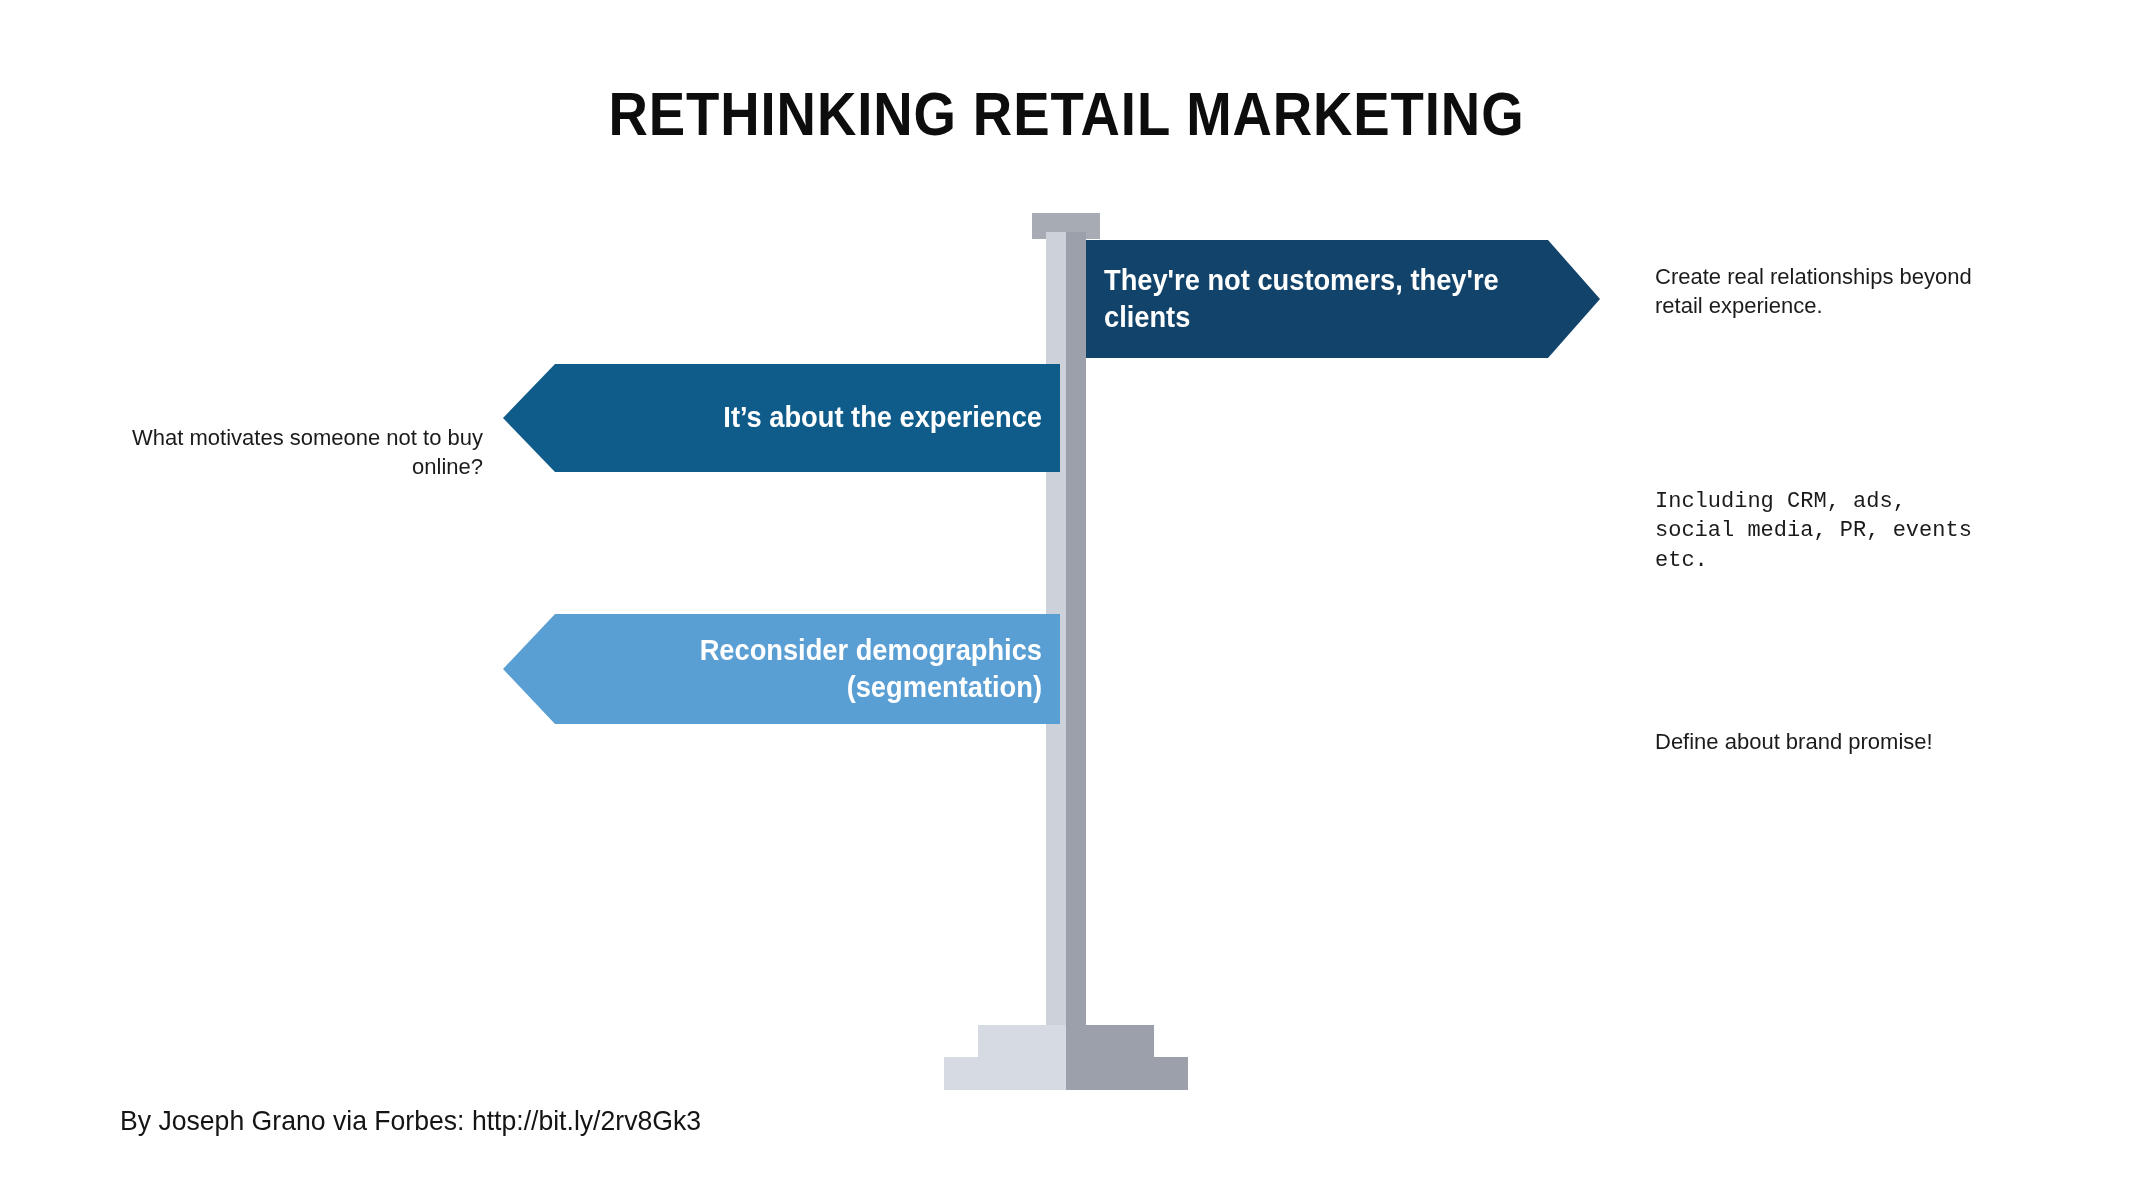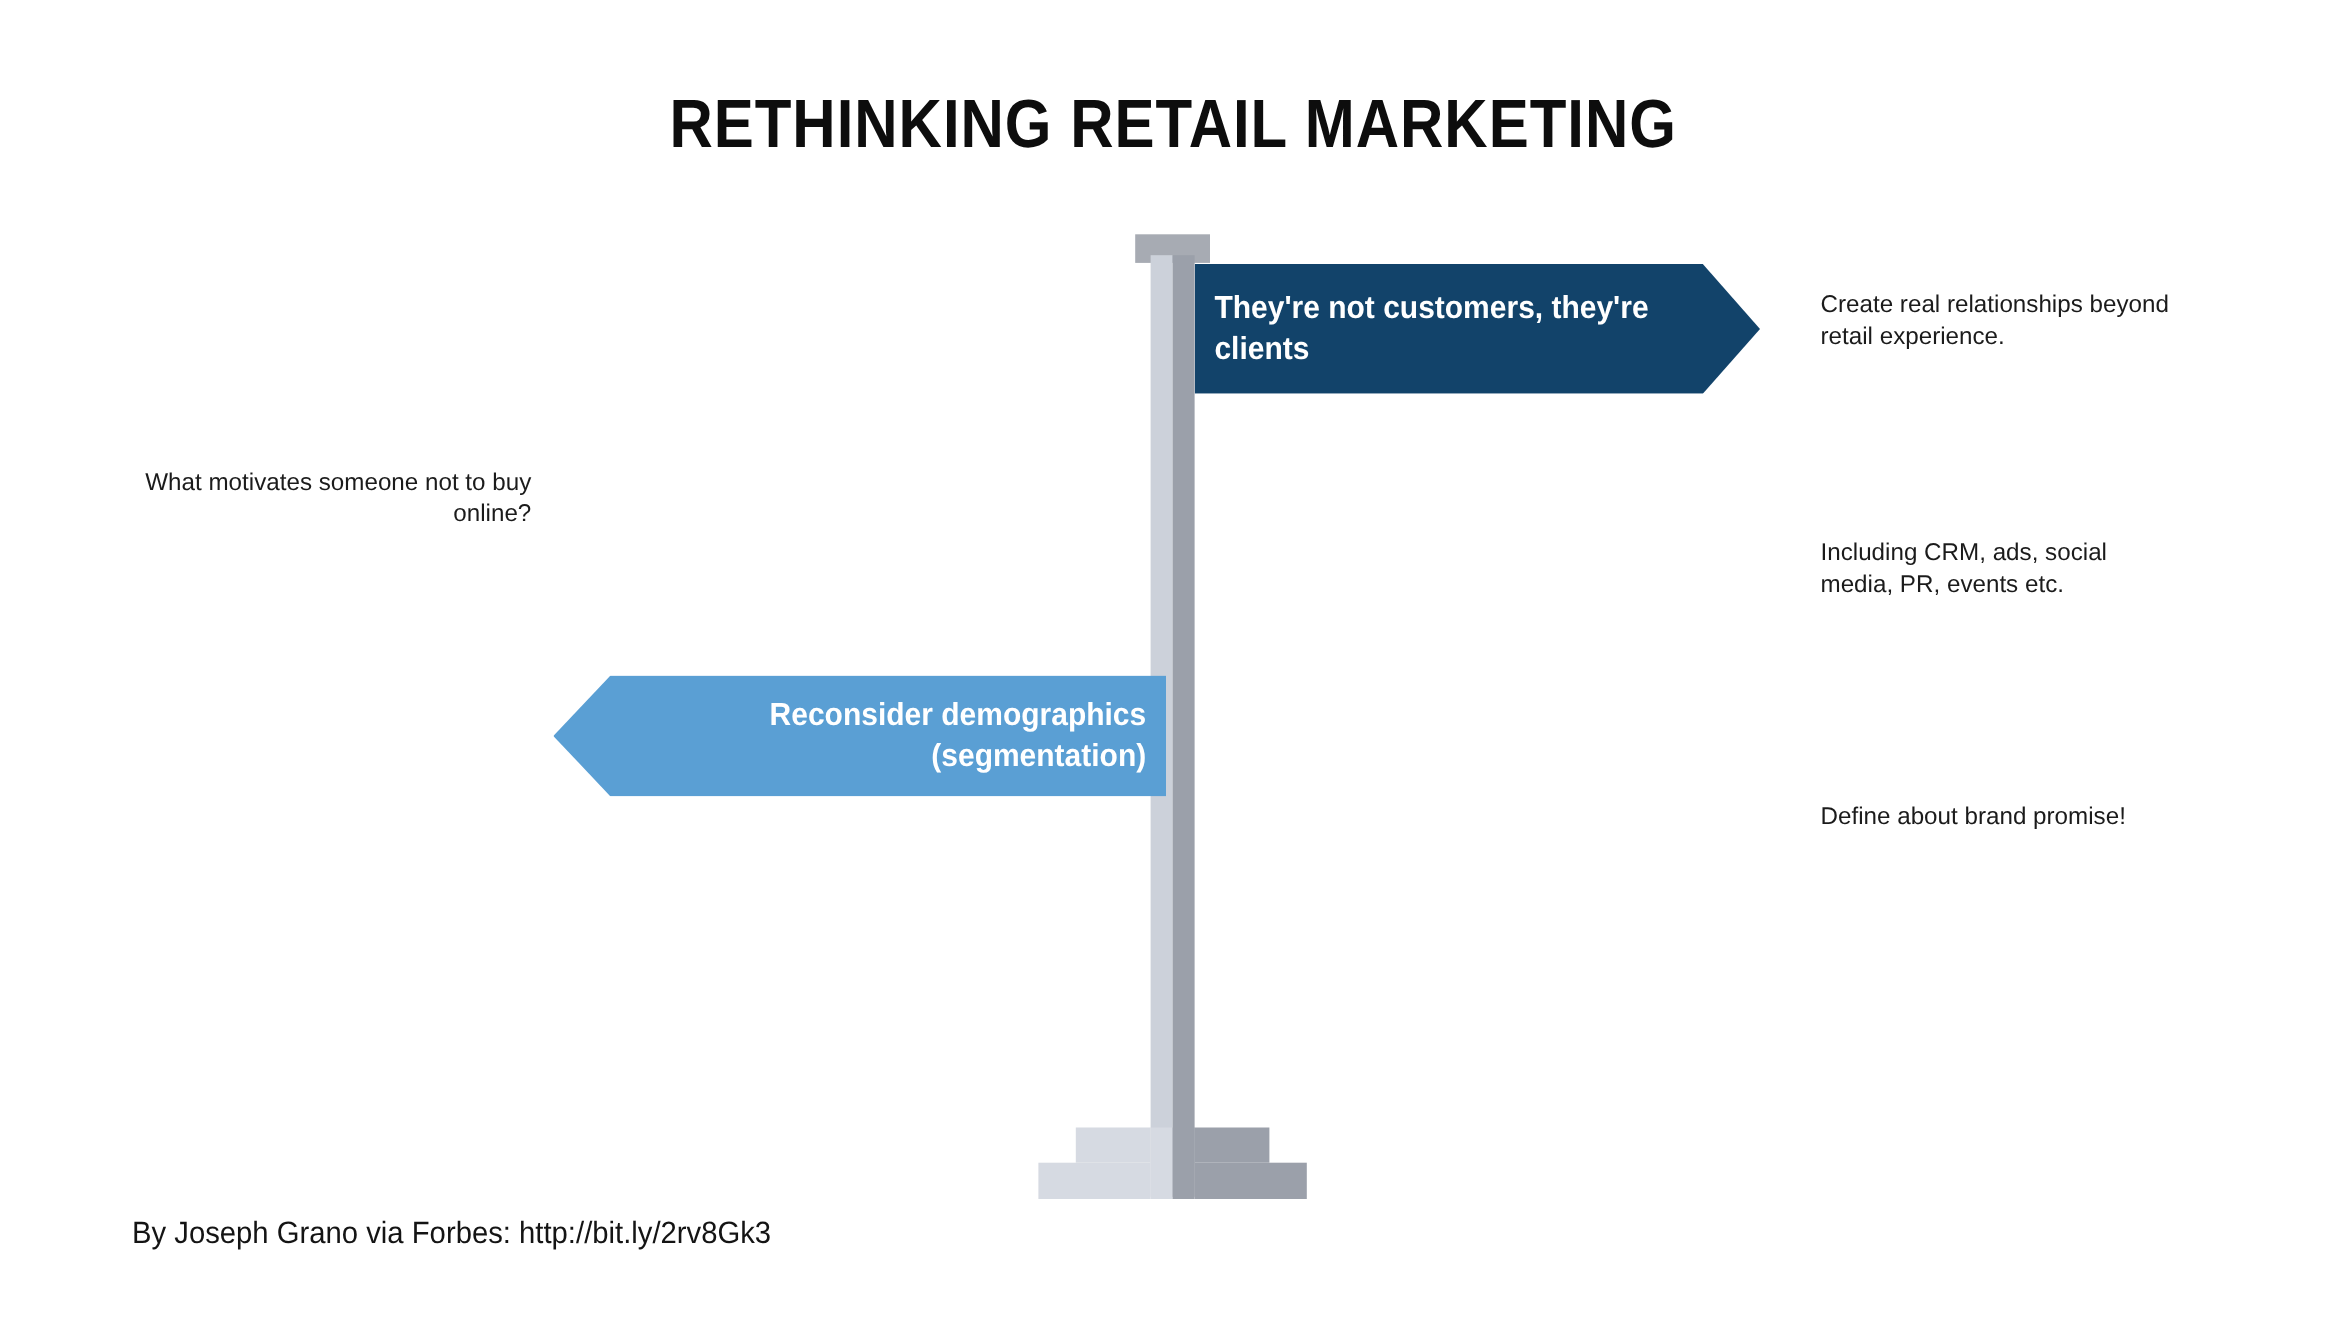--- a/index.html
+++ b/index.html
@@ -143,23 +143,26 @@
     <div class="base-mid-r"></div>
     <div class="base-bot-l"></div>
     <div class="base-bot-r"></div>
   </div>
 
   <div class="sign sign-right" style="top: 240px; height: 118px; width: 514px; background: rgb(18, 67, 106);">
     <div class="sign-label">They're not customers, they're clients</div>
   </div>
   <div class="note note-right" style="left:1655px; top:262px; width:330px;">Create real relationships beyond retail experience.</div>
 
+  <div class="sign sign-left" style="top: 364px; height: 108px; left: 503px; width: 557px; background: rgb(15, 92, 138);">
+    <div class="sign-label">It’s about the experience</div>
+  </div>
   <div class="note note-left" style="left:130px; top:375px; width:353px;">What motivates someone not to buy online?</div>
 
-  <div class="note note-right" style="left:1655px; top:487px; width:330px;">Including CRM, ads, social media, PR, events etc.</div>
+  <div class="note note-right" style="left:1655px; top:487px; width:330px;font-family:Liberation Mono, monospace;">Including CRM, ads, social media, PR, events etc.</div>
 
   <div class="sign sign-left" style="top: 614px; height: 110px; left: 503px; width: 557px; background: rgb(90, 159, 212);">
     <div class="sign-label">Reconsider demographics (segmentation)</div>
   </div>
 
   <div class="note note-right" style="left:1655px; top:727px; width:400px;">Define about brand promise!</div>
 
   <div id="credit">By Joseph Grano via Forbes: http://bit.ly/2rv8Gk3</div>
 
 </div>

